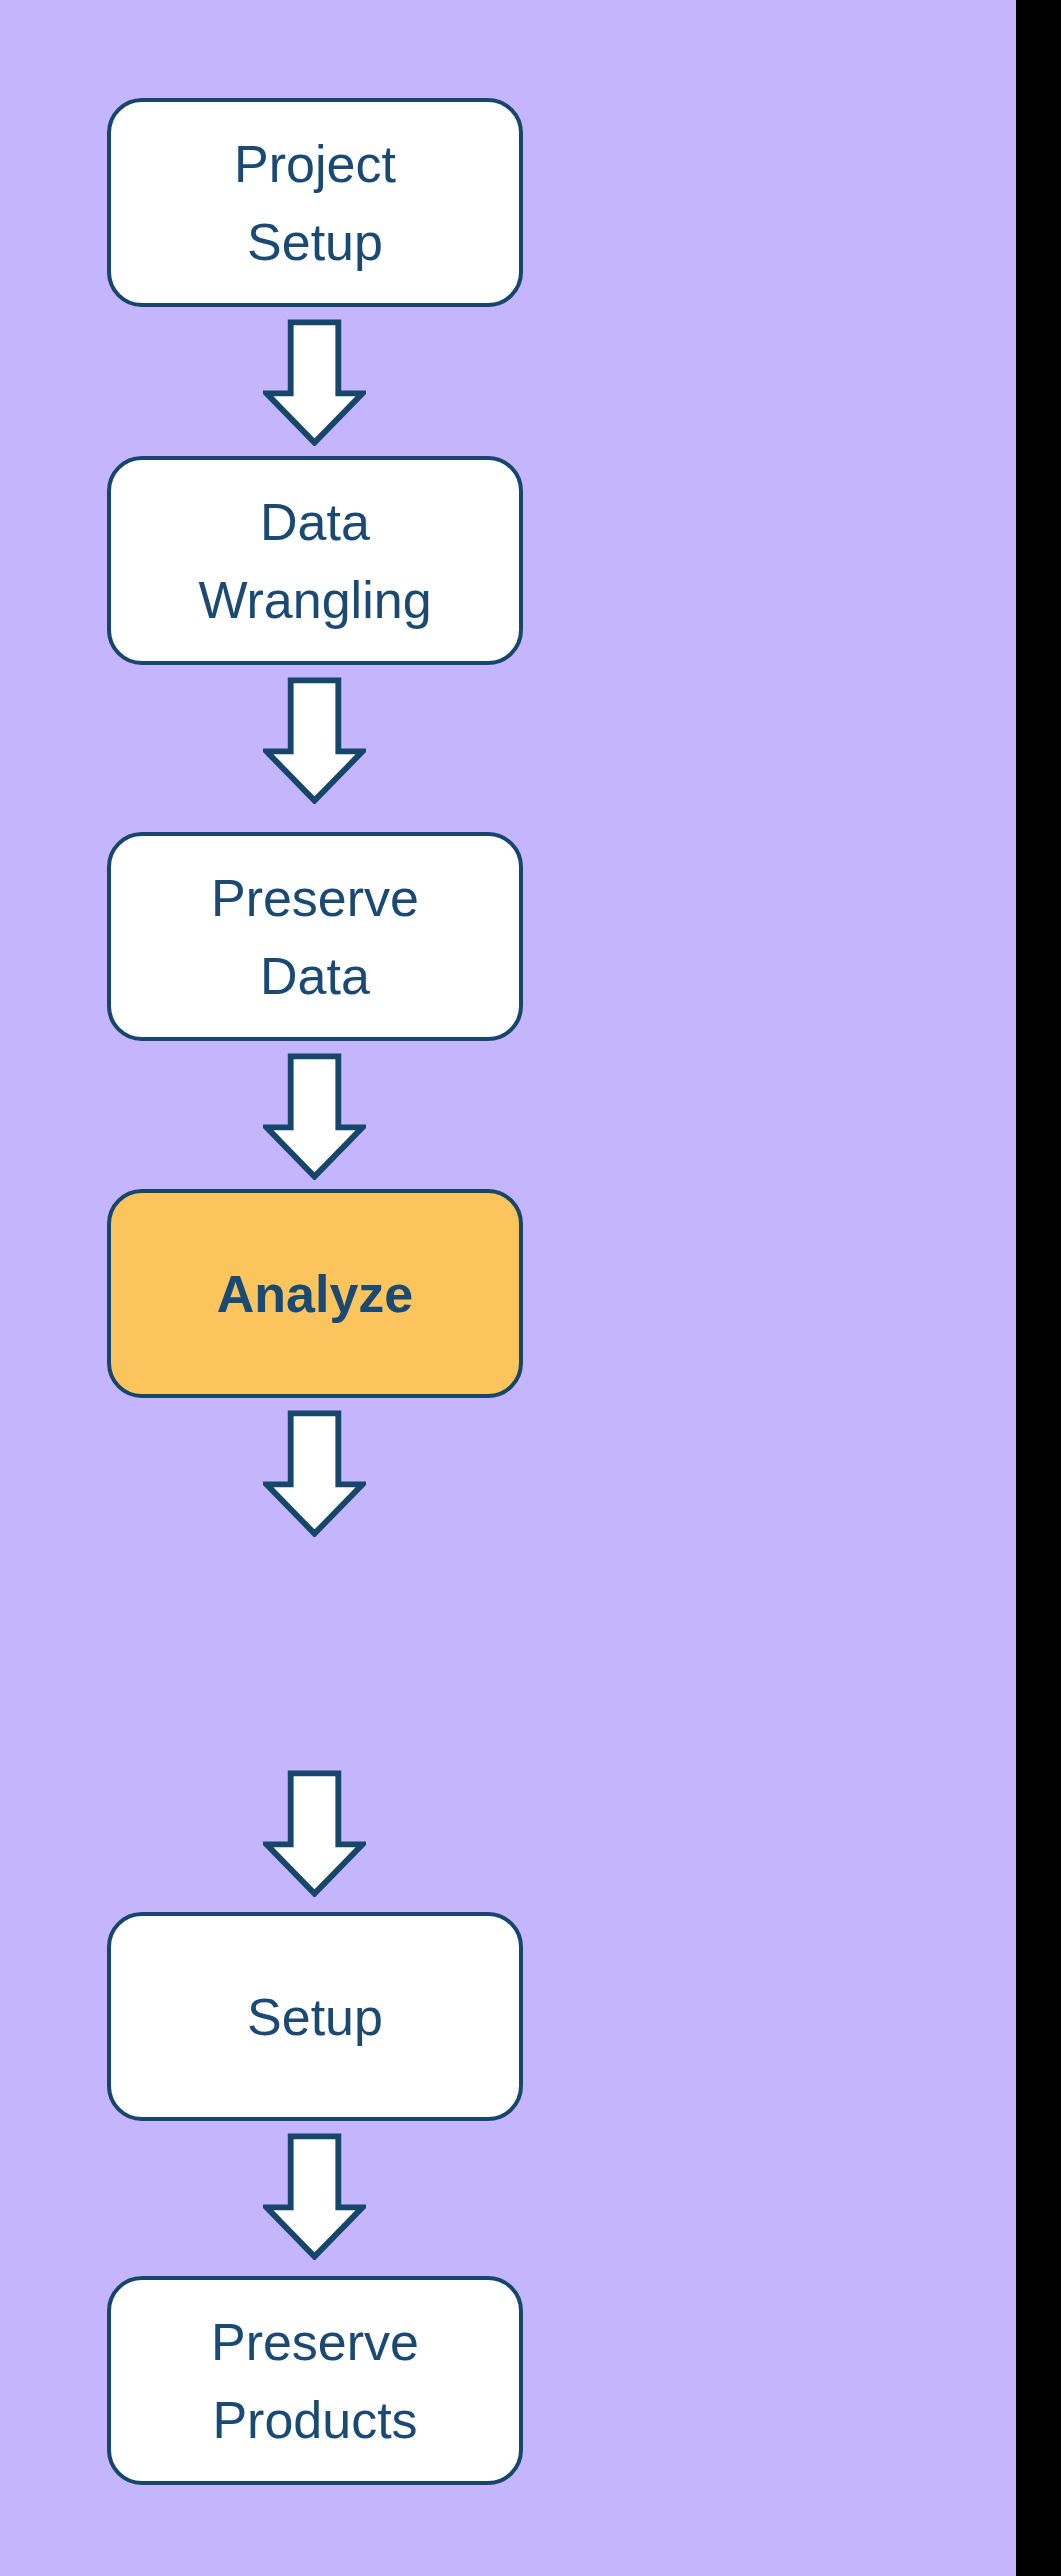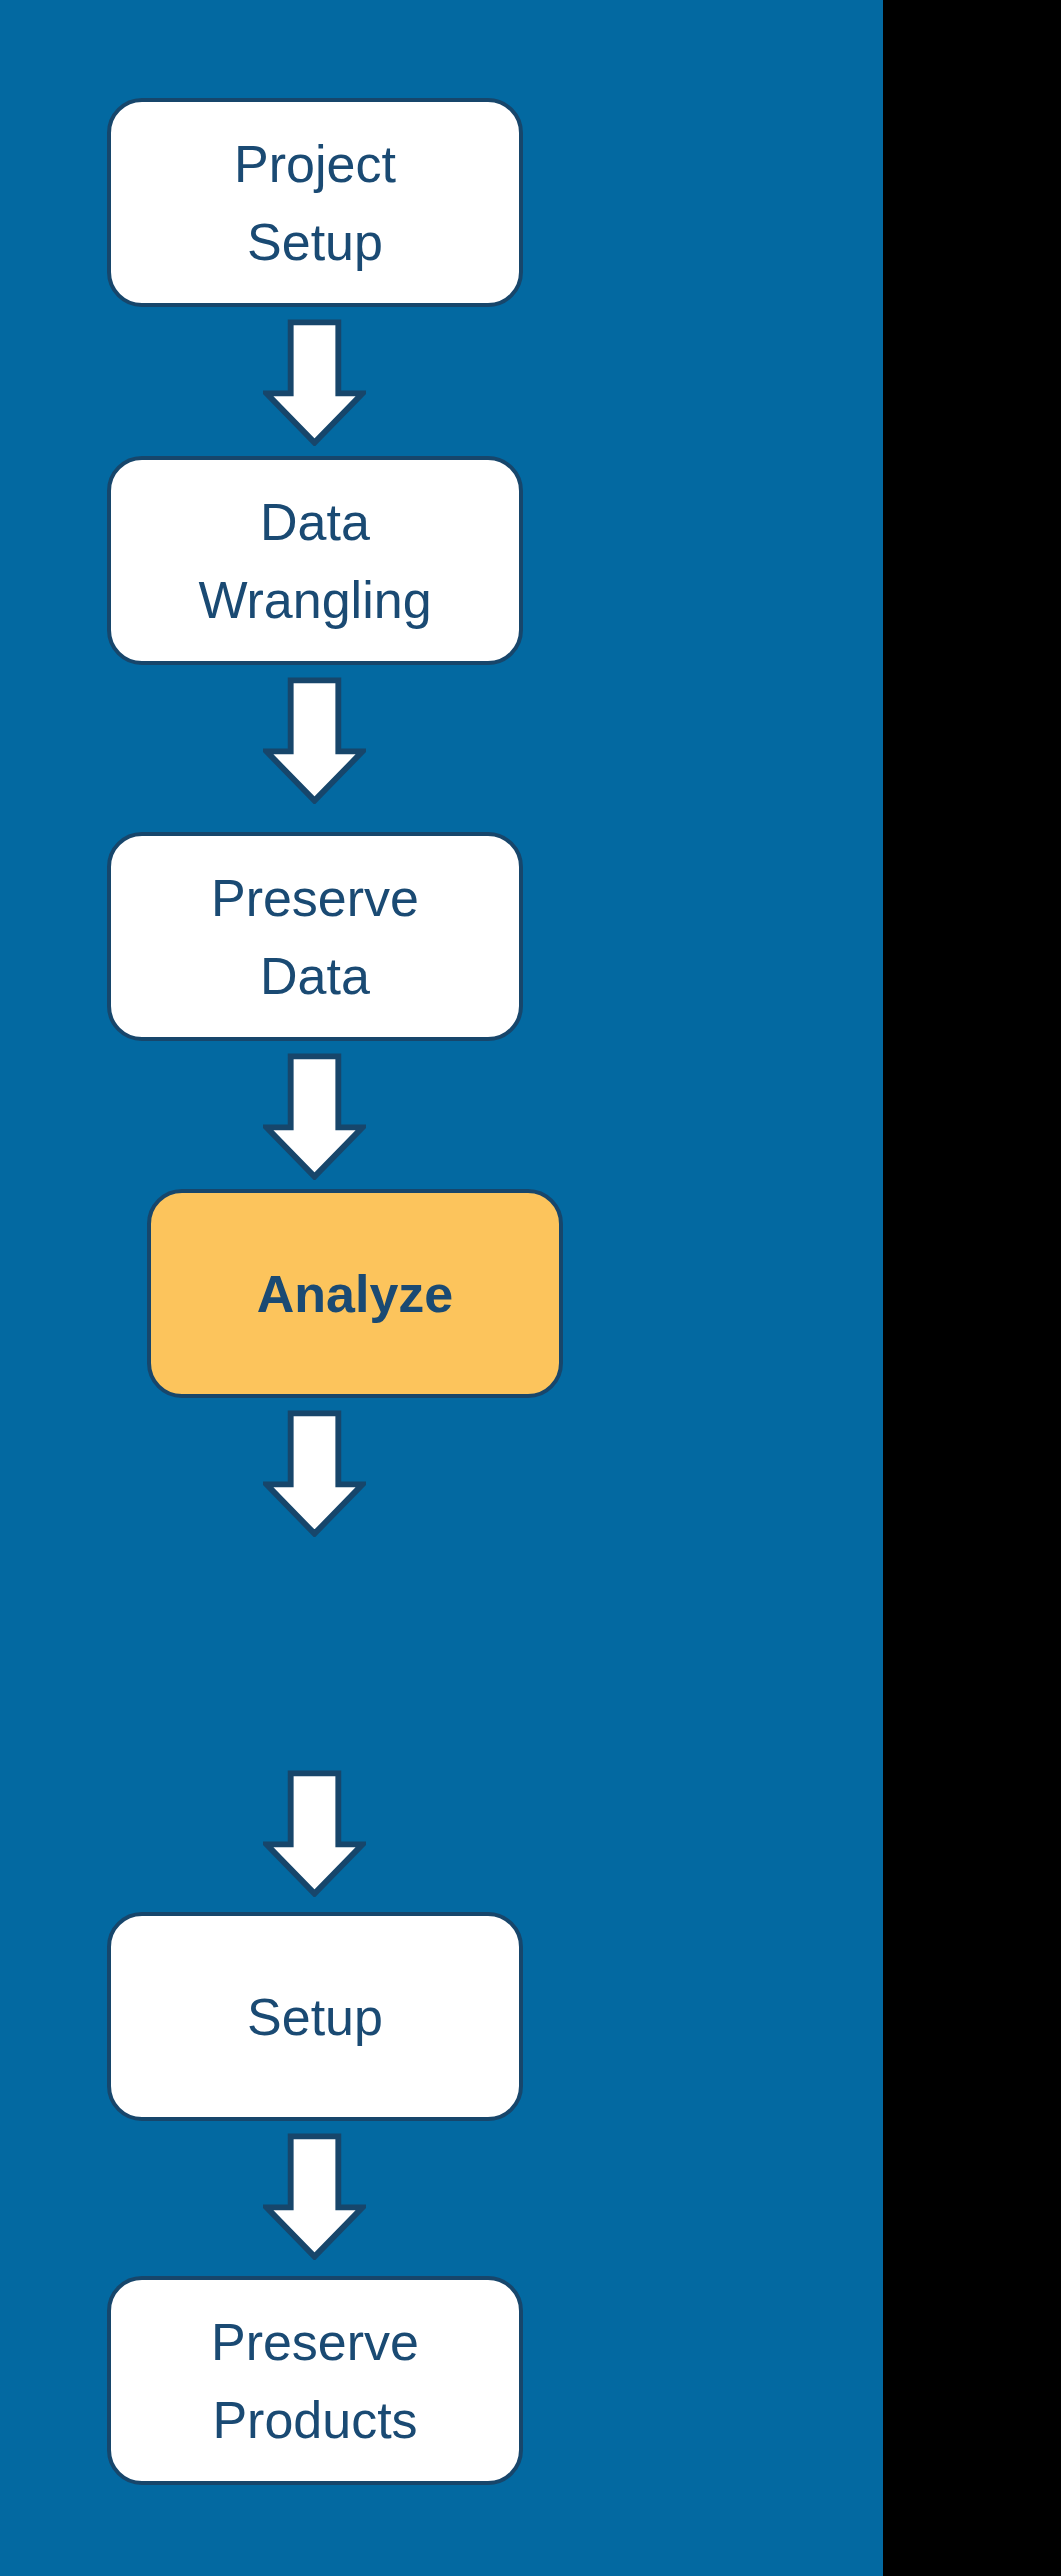--- a/index.html
+++ b/index.html
@@ -3,43 +3,42 @@
   <meta charset="utf-8">
   <style>
     
     html, body {
       margin: 0;
       padding: 0;
       background: #000000;
     }
     .canvas {
       position: relative;
-      width: 883px;
+      width: 1016px;
       height: 2576px;
-      background: #0369a1;
+      background: #c4b5fd;
       overflow: hidden;
       font-family: "Liberation Sans", sans-serif;
     }
     .box {
       position: absolute;
       left: 107px;
       width: 416px;
       height: 209px;
       background: #FFFFFF;
       border: 4.2px solid #17466B;
       border-radius: 35px;
       box-sizing: border-box;
       display: flex;
       align-items: center;
       justify-content: center;
       text-align: center;
     }
     .box.active {
       background: #FCC45C;
-      margin-left: 40px;
     }
     .label {
       font-size: 52px;
       line-height: 1.5;
       color: #1A4A73;
       white-space: pre-line;
       font-weight: 400;
     }
     .active .label {
       font-weight: 700;

